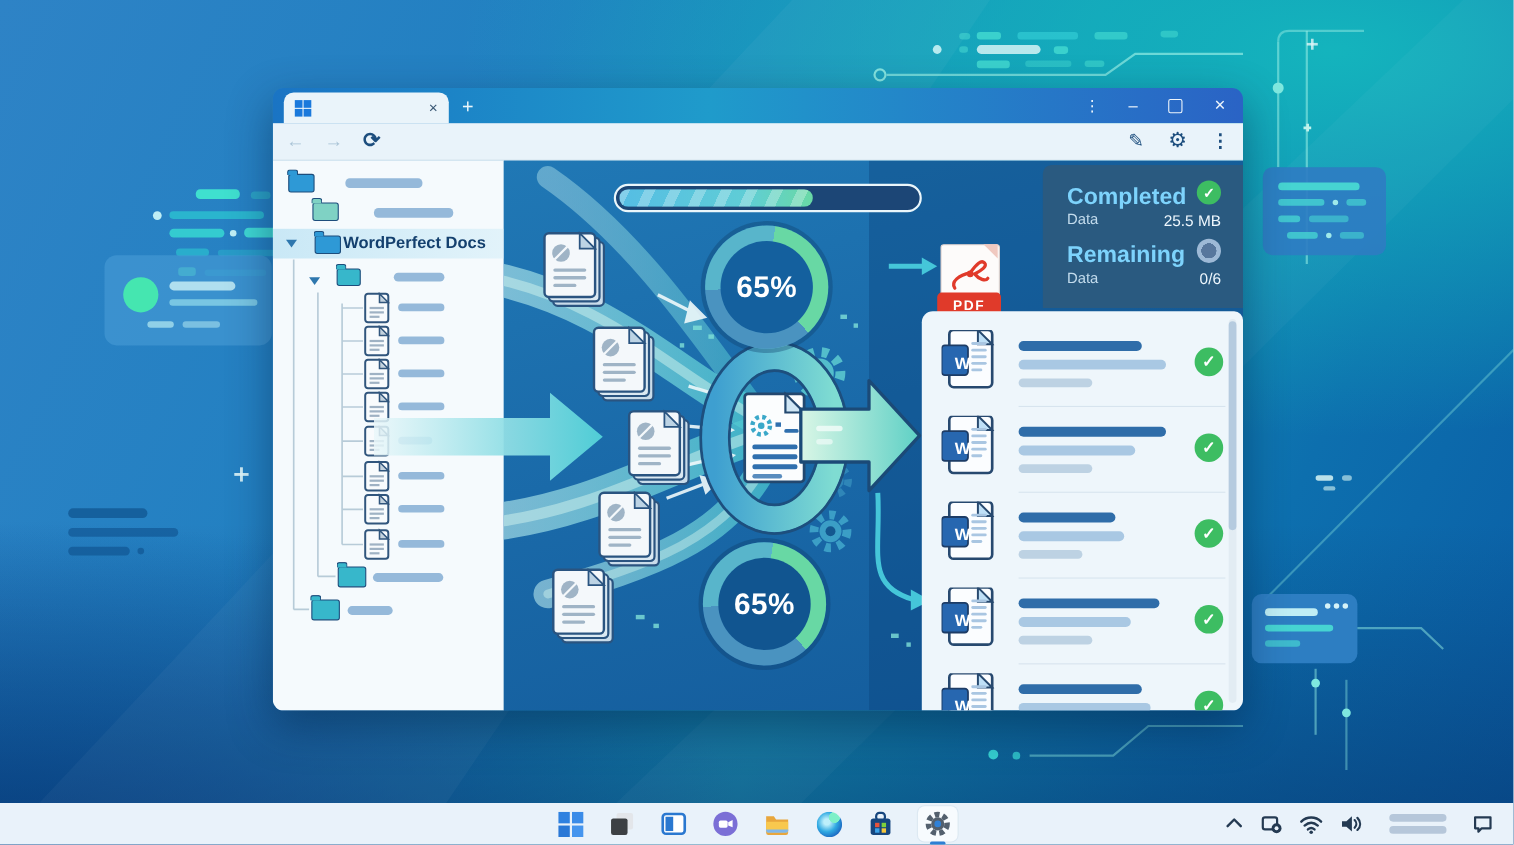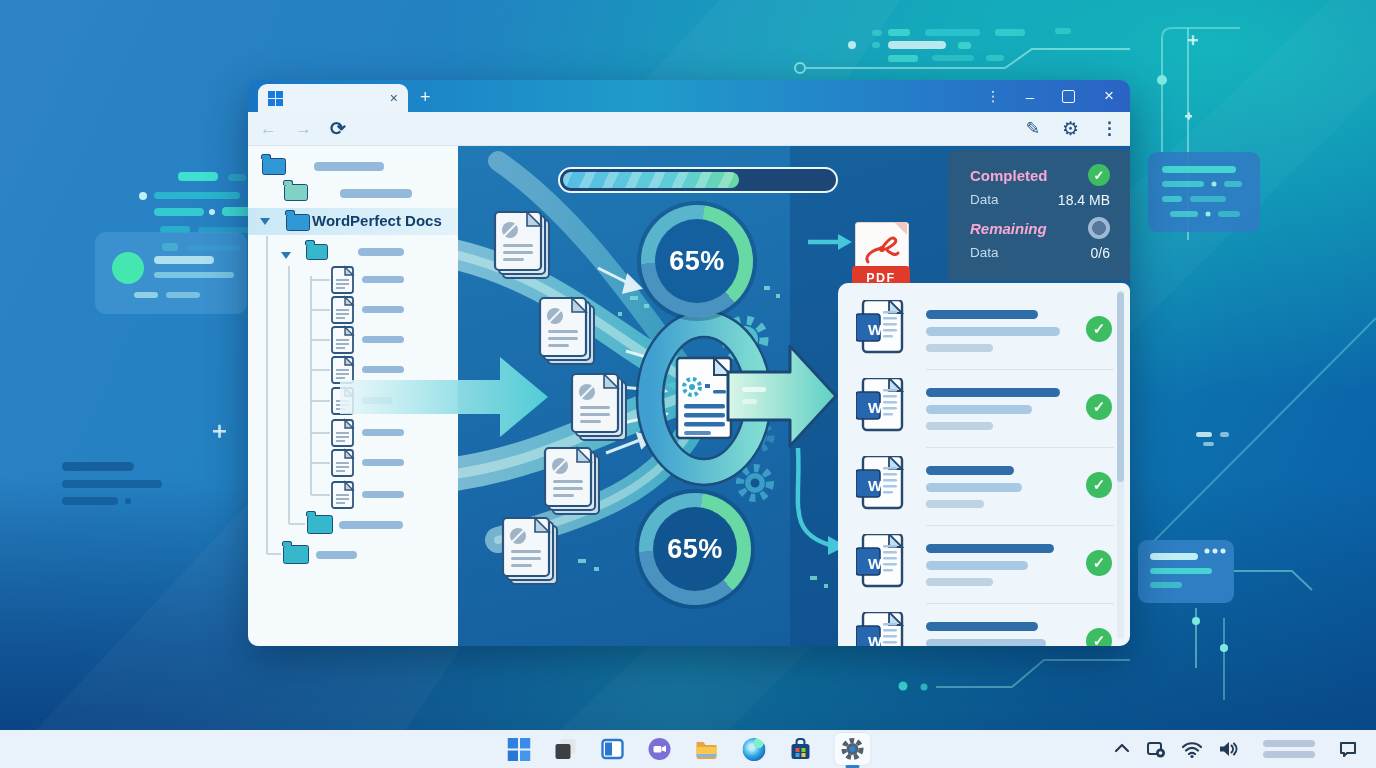--- a/index.html
+++ b/index.html
@@ -57,21 +57,21 @@
   .ring span{position:relative;color:#fff;font-size:27px;font-weight:700;letter-spacing:.5px;}
   #ring2::before{background:#115590;}
   
   #pdf{left:394px;top:64px;width:58px;height:74px;margin-top:12px;}
   .pdf-page{left:3px;top:0;width:52px;height:58px;background:#fdfbfa;border:1.5px solid #e3d4cf;border-radius:3px;}
   .pdf-fold{right:3px;top:0;width:0;height:0;border-left:13px solid transparent;border-top:13px solid #f0c9c0;}
   .pdf-band{left:0;top:44px;width:58px;height:24px;background:#e03a2a;border-radius:4px;
       display:flex;align-items:center;justify-content:center;color:#fff;font-weight:700;font-size:12.5px;letter-spacing:1.5px;}
   
   #stats{left:700px;top:70px;width:182px;height:130px;background:#2a5a80;border-radius:8px 0 0 0;color:#fff;}
-  .st-title{font-size:15px;font-weight:700;color:#f9a8d4;}
+  .st-title{font-size:21px;font-weight:700;color:#7dd3fc;}
   .st-label{font-size:13.5px;color:#c2dbec;}
   .st-value{font-size:14px;color:#eef7fd;text-align:right;}
   .chk{width:22px;height:22px;border-radius:50%;background:#3dbd62;display:flex;align-items:center;justify-content:center;
       color:#fff;font-size:13px;font-weight:700;}
   .pending{width:22px;height:22px;border-radius:50%;
       background:radial-gradient(circle,#57779d 0 44%,#9db9d6 45% 100%);}
   
   #list{left:590px;top:203px;width:292px;height:363px;background:#eef6fb;border-radius:10px 8px 0 0;}
   .row{position:absolute;left:0;width:100%;height:78px;}
   .wordicon{left:18px;top:0;}
@@ -449,22 +449,22 @@
         </defs>
       <polygon points="0,28 160,28 160,5 208,45 160,85 160,62 0,62" fill="url(#bigA)"></polygon>
     </svg>
 
     <div id="stats" class="abs">
       <div class="st-title abs" style="left:22px;top:17px;">Completed</div>
       <div class="chk abs" style="left:140px;top:14px;">
           <span>✓</span>
         </div>
       <div class="st-label abs" style="left:22px;top:42px;">Data</div>
-      <div class="st-value abs" style="left:80px;top:42px;width:82px;">18.4 MB</div>
-      <div class="st-title abs" style="left:22px;top:70px;font-style:italic;">Remaining</div>
+      <div class="st-value abs" style="left:80px;top:42px;width:82px;">25.5 MB</div>
+      <div class="st-title abs" style="left:22px;top:70px;">Remaining</div>
       <div class="pending abs" style="left:140px;top:67px;"></div>
       <div class="st-label abs" style="left:22px;top:95px;">Data</div>
       <div class="st-value abs" style="left:100px;top:95px;width:62px;">0/6</div>
     </div>
 
     <div id="list" class="abs" style="overflow:hidden;">
       <svg width="0" height="0">
           <defs>
         <g id="wdoc">
           <rect x="7" y="0" width="39" height="52" rx="4" fill="#fbfdff" stroke="#27496f" stroke-width="2.4"></rect>

